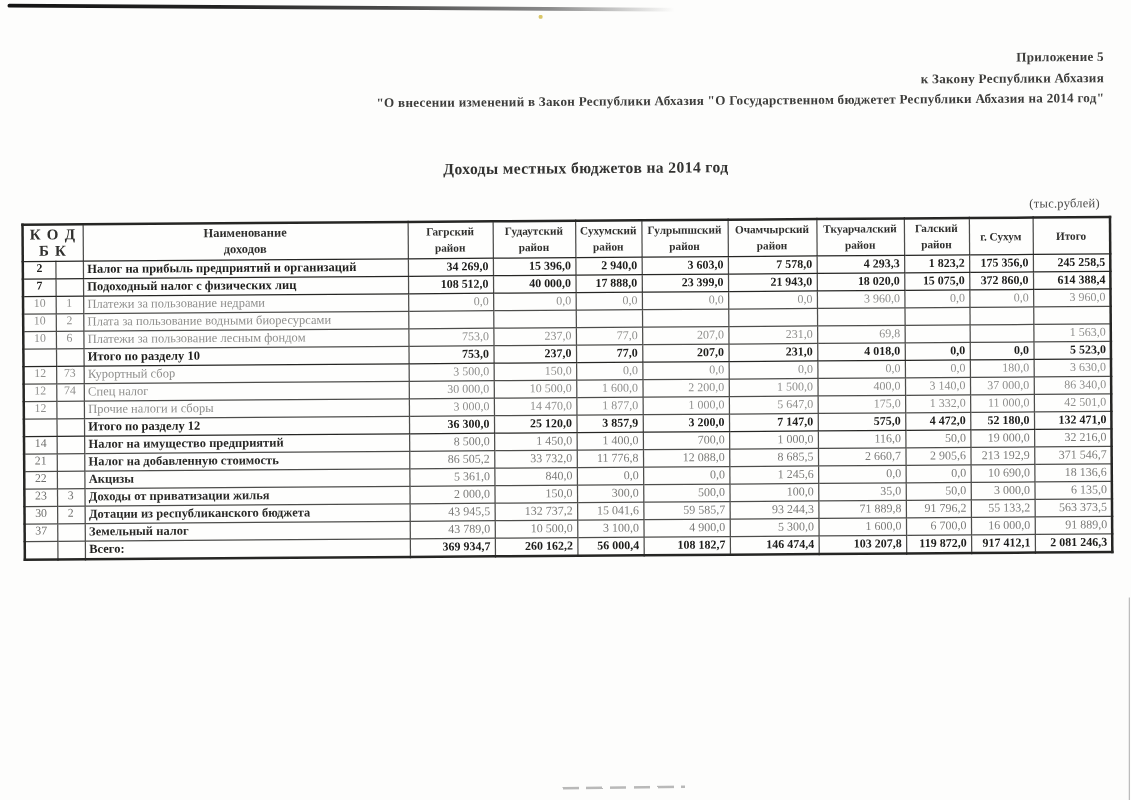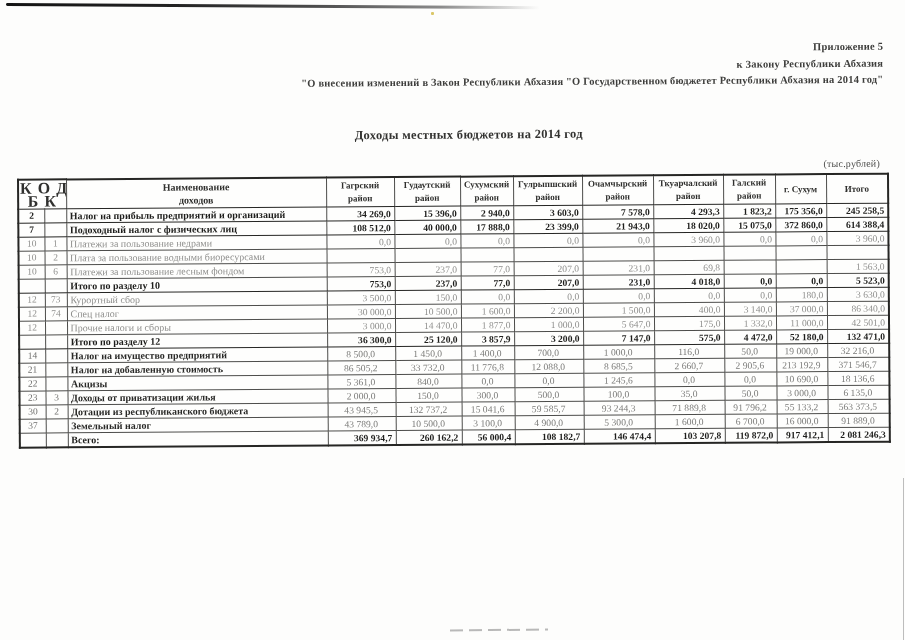--- a/index.html
+++ b/index.html
@@ -46,33 +46,33 @@
   }
   .budget th,.budget td{
     border:1px solid #4d4d4b;
     padding:0 2px;overflow:hidden;white-space:nowrap;
     font-size:9.8px;color:#4f4f4d;
   }
   .budget thead th{
     height:14px;font-weight:bold;color:#30302e;text-align:center;
     border-bottom:1.6px solid #262624;vertical-align:middle;padding:1px 1px;
   }
-  th.h-code{font-size:16px;letter-spacing:1px;}
+  th.h-code{font-size:12px;letter-spacing:1px;}
   th.h-name{font-size:10px;}
   th.h-dist{font-size:9px;font-family:Liberation Serif, serif;}
   .h-top,.h-bot{line-height:13px;}
   .budget tbody td{height:13px;line-height:13px;}
   td.code{text-align:center;font-size:9.5px;}
   td.name{text-align:left;padding-left:3px;font-size:10px;}
   td.num{text-align:right;padding-right:3px;font-size:9.6px;}
 
   tr.r-bold td{font-weight:bold;color:#1e1e1c;border-top:1.6px solid #262624;border-bottom:1.6px solid #262624;}
   tr.r-light td{color:#8f8f8d;}
   tr.r-bname td.name{font-weight:bold;color:#2a2a28;}
-  tr.r-bname td.num{color:#7b7b79;text-align:center;}
+  tr.r-bname td.num{color:#7b7b79;}
   tr.r-bname td.code{color:#6f6f6d;}
 </style>
 </head>
 <body>
 
 <div class="art-top"></div>
 <div class="art-right"></div>
 <div class="art-smudge"></div>
 <div class="art-speck"></div>
 

